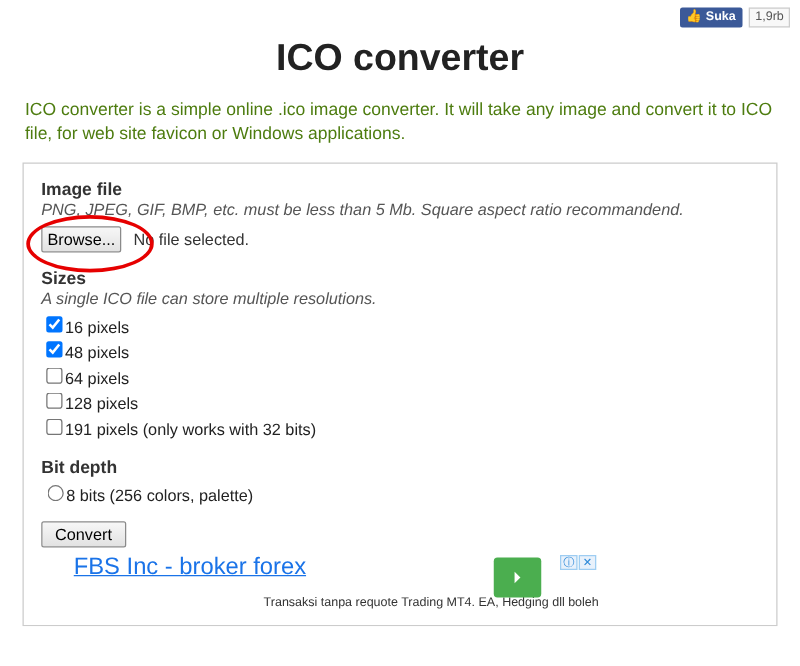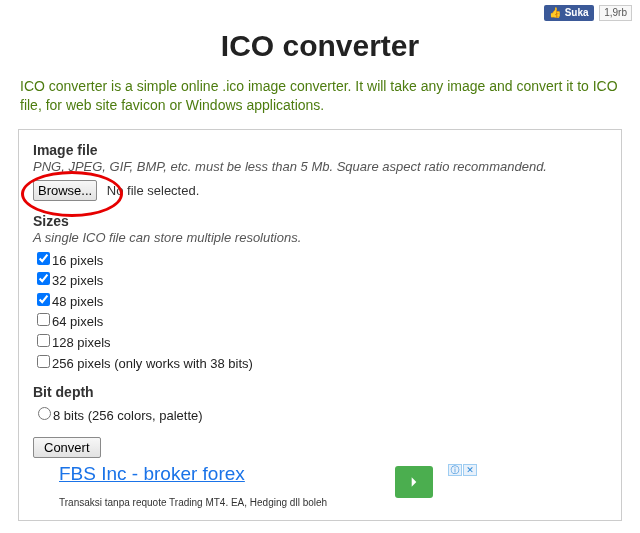--- a/index.html
+++ b/index.html
@@ -126,20 +126,21 @@
   .ad-title {
     color: #1a73e8;
     font-size: 19px;
     text-decoration: underline;
     line-height: 1.1;
   }
   .ad-sub {
     color: #333;
     font-size: 10px;
     margin-top: 12px;
+    text-align: right;
   }
   .ad-go {
     position: absolute;
     top: 2px;
     right: 46px;
     width: 38px;
     height: 32px;
     background: #4bae4f;
     border-radius: 3px;
     display: flex;
@@ -187,25 +188,24 @@
   <div class="fileline">
     <button class="browse-btn">Browse...</button>
     <span class="file-status">No file selected.</span>
     <div class="circle-anno"></div>
   </div>
 
   <div class="section-title">Sizes</div>
   <div class="hint">A single ICO file can store multiple resolutions.</div>
   <div class="opts">
     <label><input type="checkbox" checked="" style=""><span>16 pixels</span></label>
-    <label><input type="checkbox" checked="" style=""><span>32 pixels</span></label>
     <label><input type="checkbox" checked="" style=""><span>48 pixels</span></label>
     <label><input type="checkbox" style=""><span>64 pixels</span></label>
     <label><input type="checkbox" style=""><span>128 pixels</span></label>
-    <label><input type="checkbox" style=""><span>256 pixels (only works with 38 bits)</span></label>
+    <label><input type="checkbox" style=""><span>191 pixels (only works with 32 bits)</span></label>
   </div>
 
   <div class="section-title">Bit depth</div>
   <div class="opts">
     <label><input type="radio" name="bd" style=""><span>8 bits (256 colors, palette)</span></label>
   </div>
 
   <button class="convert-btn">Convert</button>
 
   <div class="ad">

